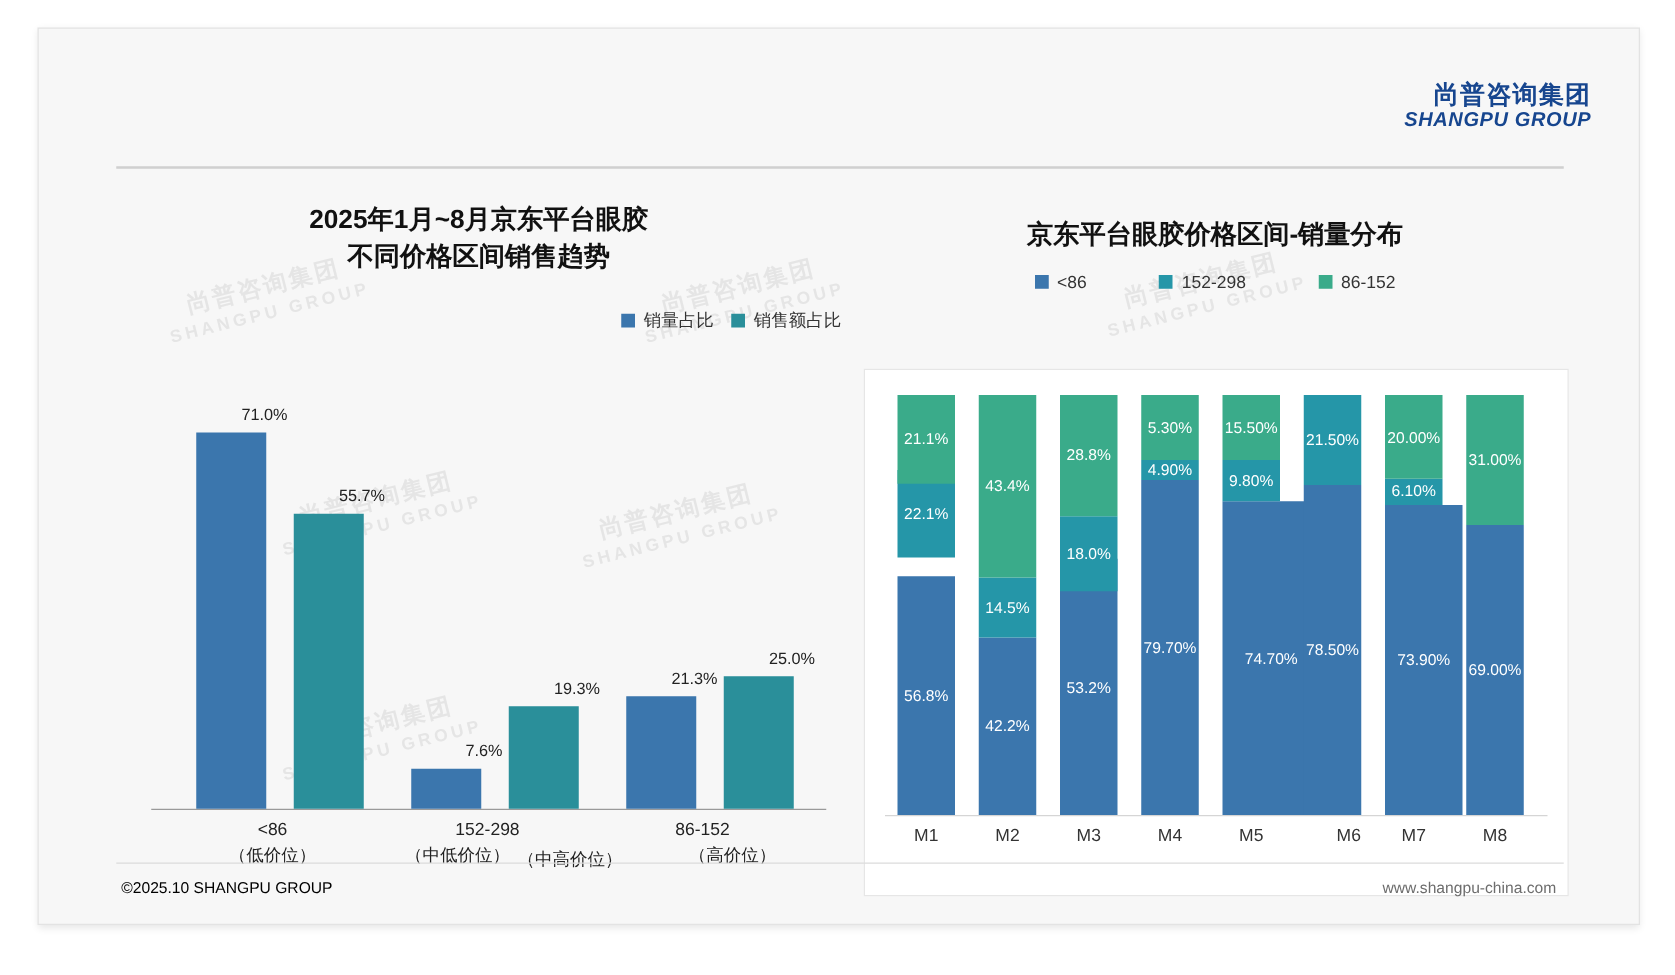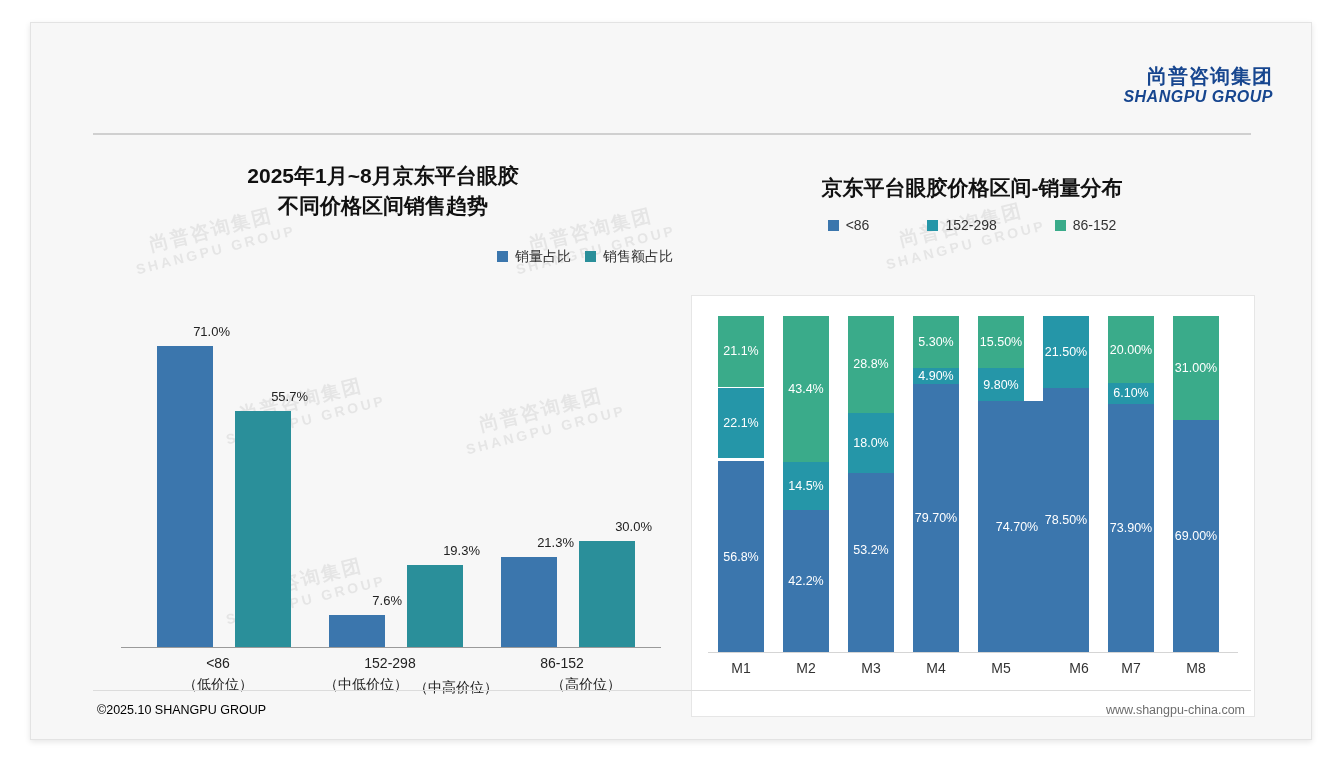--- a/index.html
+++ b/index.html
@@ -329,21 +329,21 @@
           <div class="bar" style="left:96px; height:82px; background:#2a8f9a;">
             <div class="bar-label">19.3%</div>
           </div>
         </div>
 
         <div class="group" style="left:362px; width:170px;">
           <div class="bar" style="left:18px; height:90px; background:#3b76ad;">
             <div class="bar-label">21.3%</div>
           </div>
           <div class="bar" style="left:96px; height:106px; background:#2a8f9a;">
-            <div class="bar-label">30.0%</div>
+            <div class="bar-label">25.0%</div>
           </div>
         </div>
       </div>
 
       <div class="cat" style="left:40px;">
         <span>&lt;86</span>
         <span class="c2">（低价位）</span>
       </div>
       <div class="cat" style="left:212px;">
         <span>152-298</span>
@@ -377,21 +377,21 @@
       </div>
     </div>
 
     <div class="sbc">
       <div class="sbc-plot">
 
         <div class="stack" style="left:10px;">
           <div class="seg" style="bottom:0; height:190.8px; background:#3b76ad;">
             <span>56.8%</span>
           </div>
-          <div class="seg" style="bottom:194px; height:70px; background:#2596a8;">
+          <div class="seg" style="bottom:206px; height:70px; background:#2596a8;">
             <span>22.1%</span>
           </div>
           <div class="seg" style="bottom:265.1px; height:70.9px; background:#3aab8a;">
             <span>21.1%</span>
           </div>
         </div>
 
         <div class="stack" style="left:75px;">
           <div class="seg" style="bottom:0; height:141.8px; background:#3b76ad;">
             <span>42.2%</span>
@@ -443,21 +443,21 @@
         <div class="stack" style="left:335px;">
           <div class="seg" style="bottom:0; height:263.8px; background:#3b76ad;">
             <span>78.50%</span>
           </div>
           <div class="seg" style="bottom:263.8px; height:72.2px; background:#2596a8;">
             <span>21.50%</span>
           </div>
         </div>
 
         <div class="stack" style="left:400px;">
-          <div class="seg" style="bottom:0; height:248.3px; background:#3b76ad;">
+          <div class="seg" style="bottom:0; height:248.3px; background:#3b76ad;padding-left:16px;">
             <span>73.90%</span>
           </div>
           <div class="seg" style="bottom:248.3px; height:20.5px; background:#2596a8;">
             <span>6.10%</span>
           </div>
           <div class="seg" style="bottom:268.8px; height:67.2px; background:#3aab8a;">
             <span>20.00%</span>
           </div>
         </div>
 

